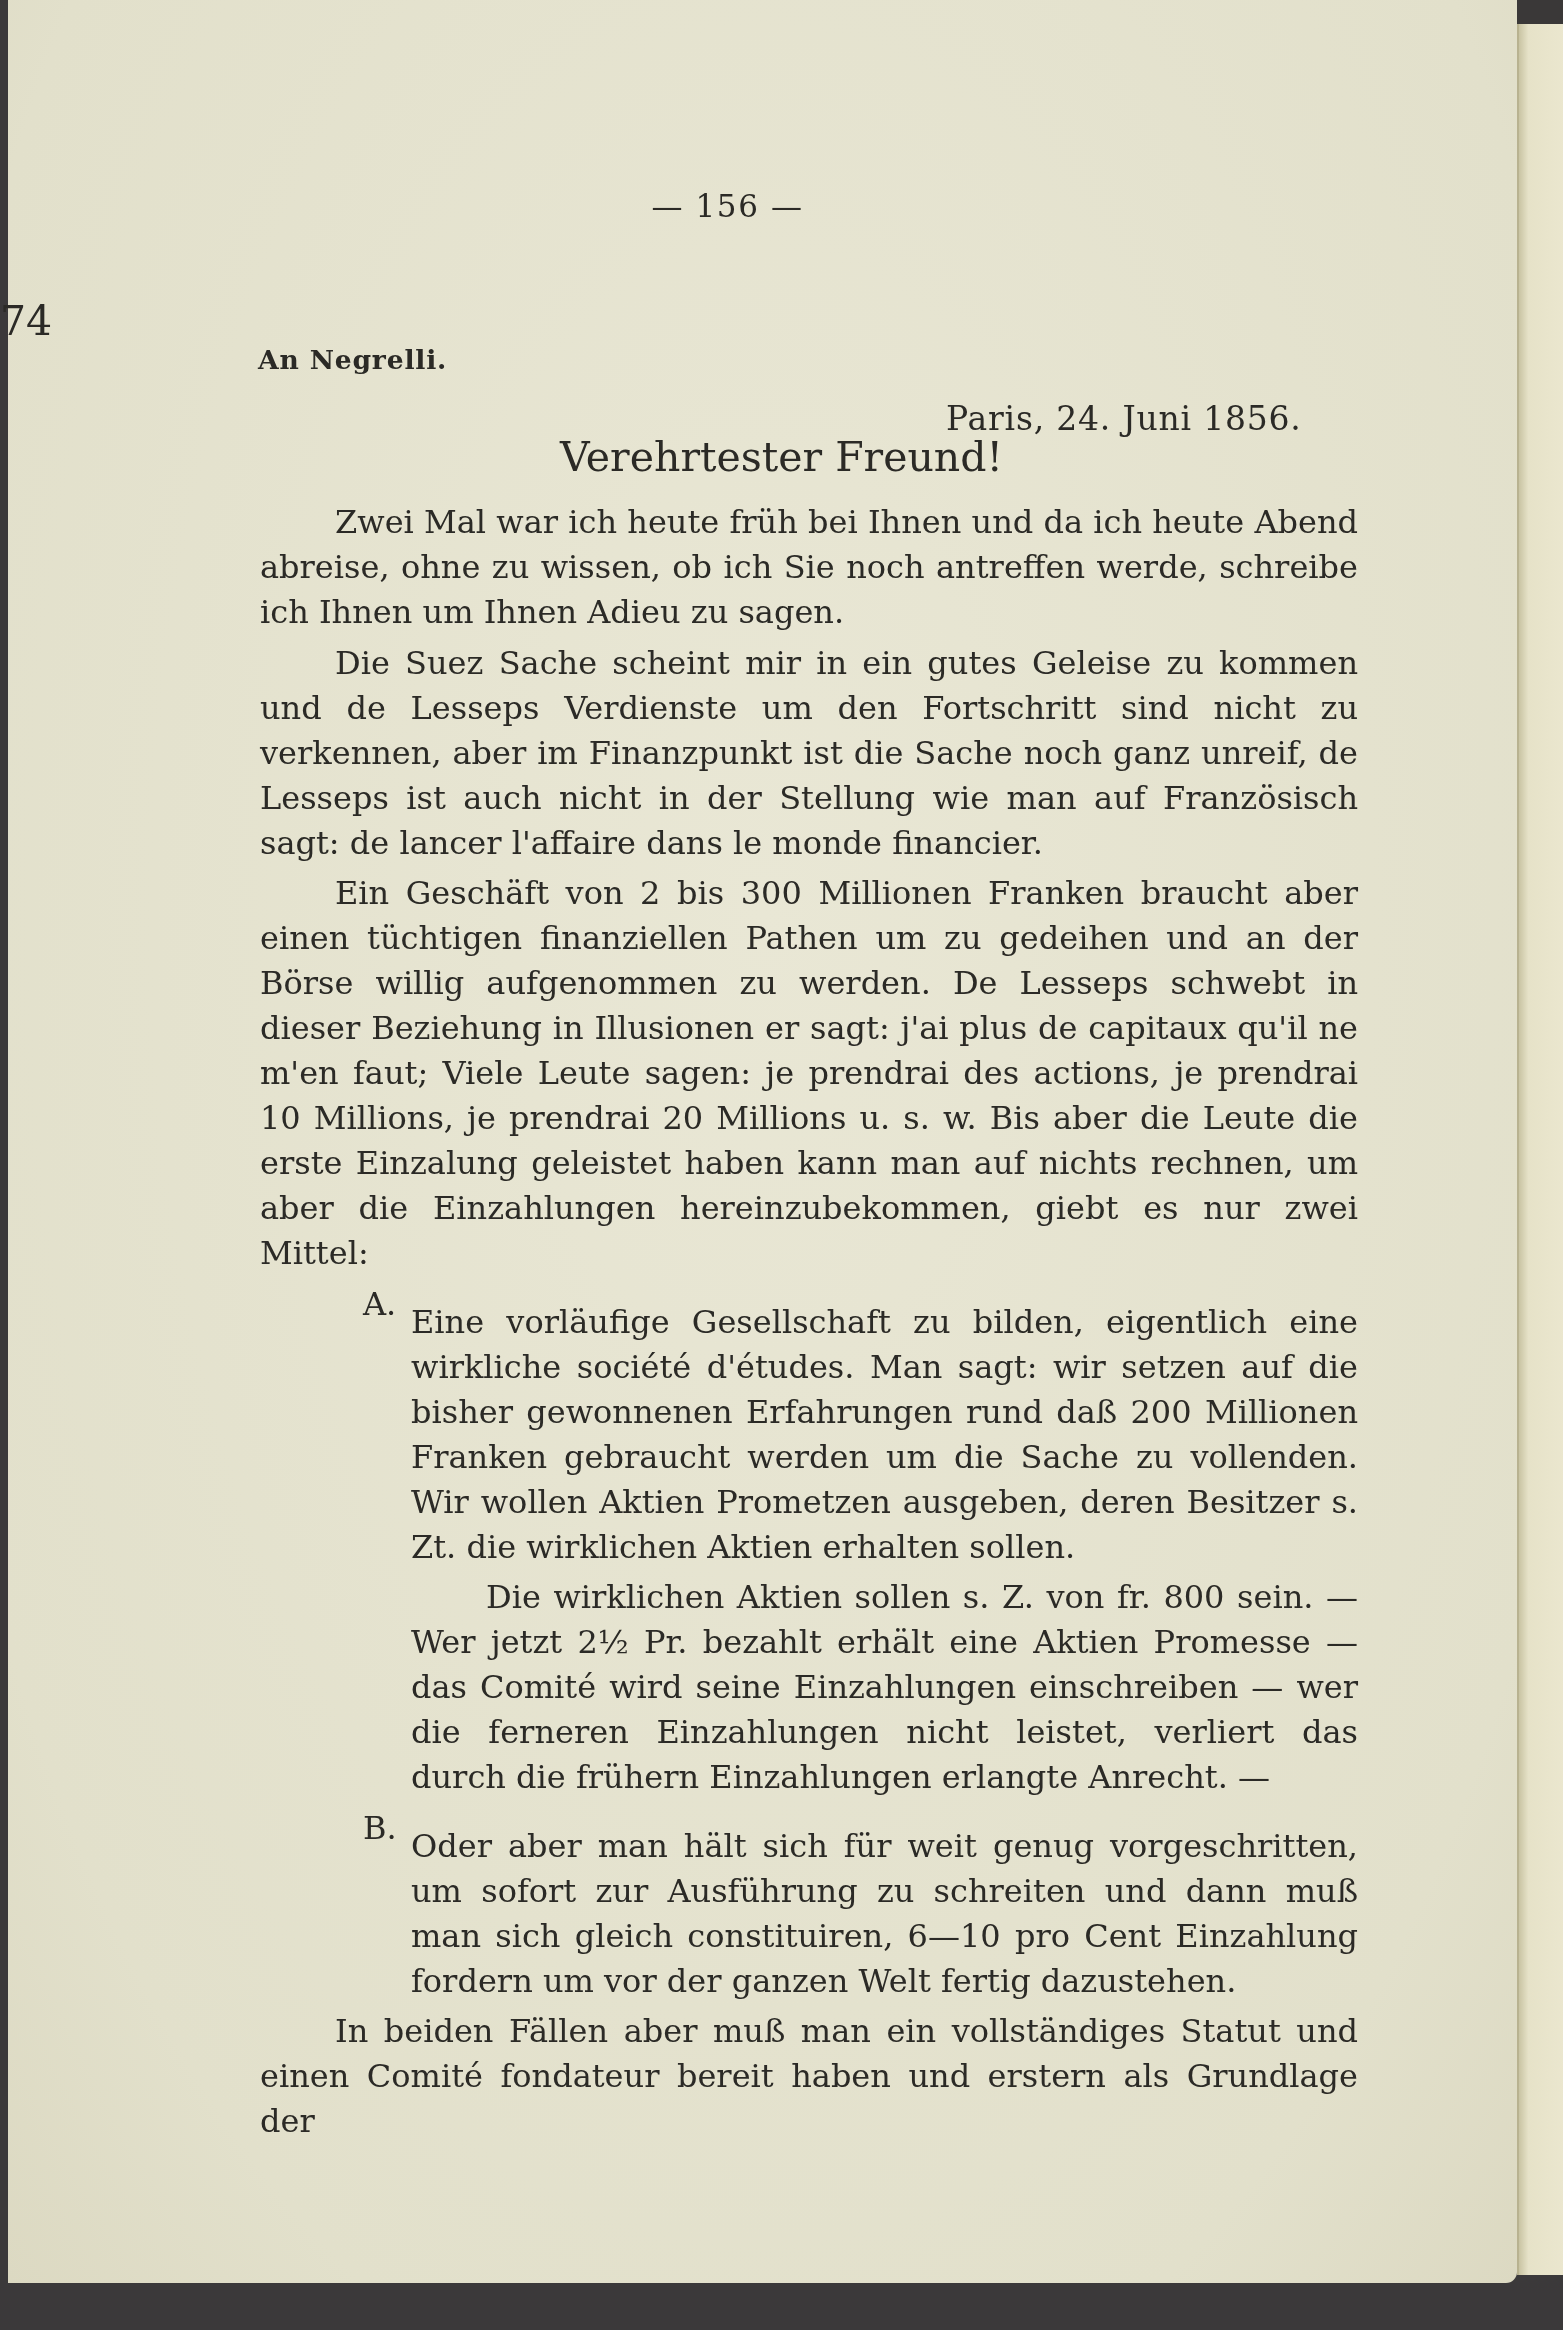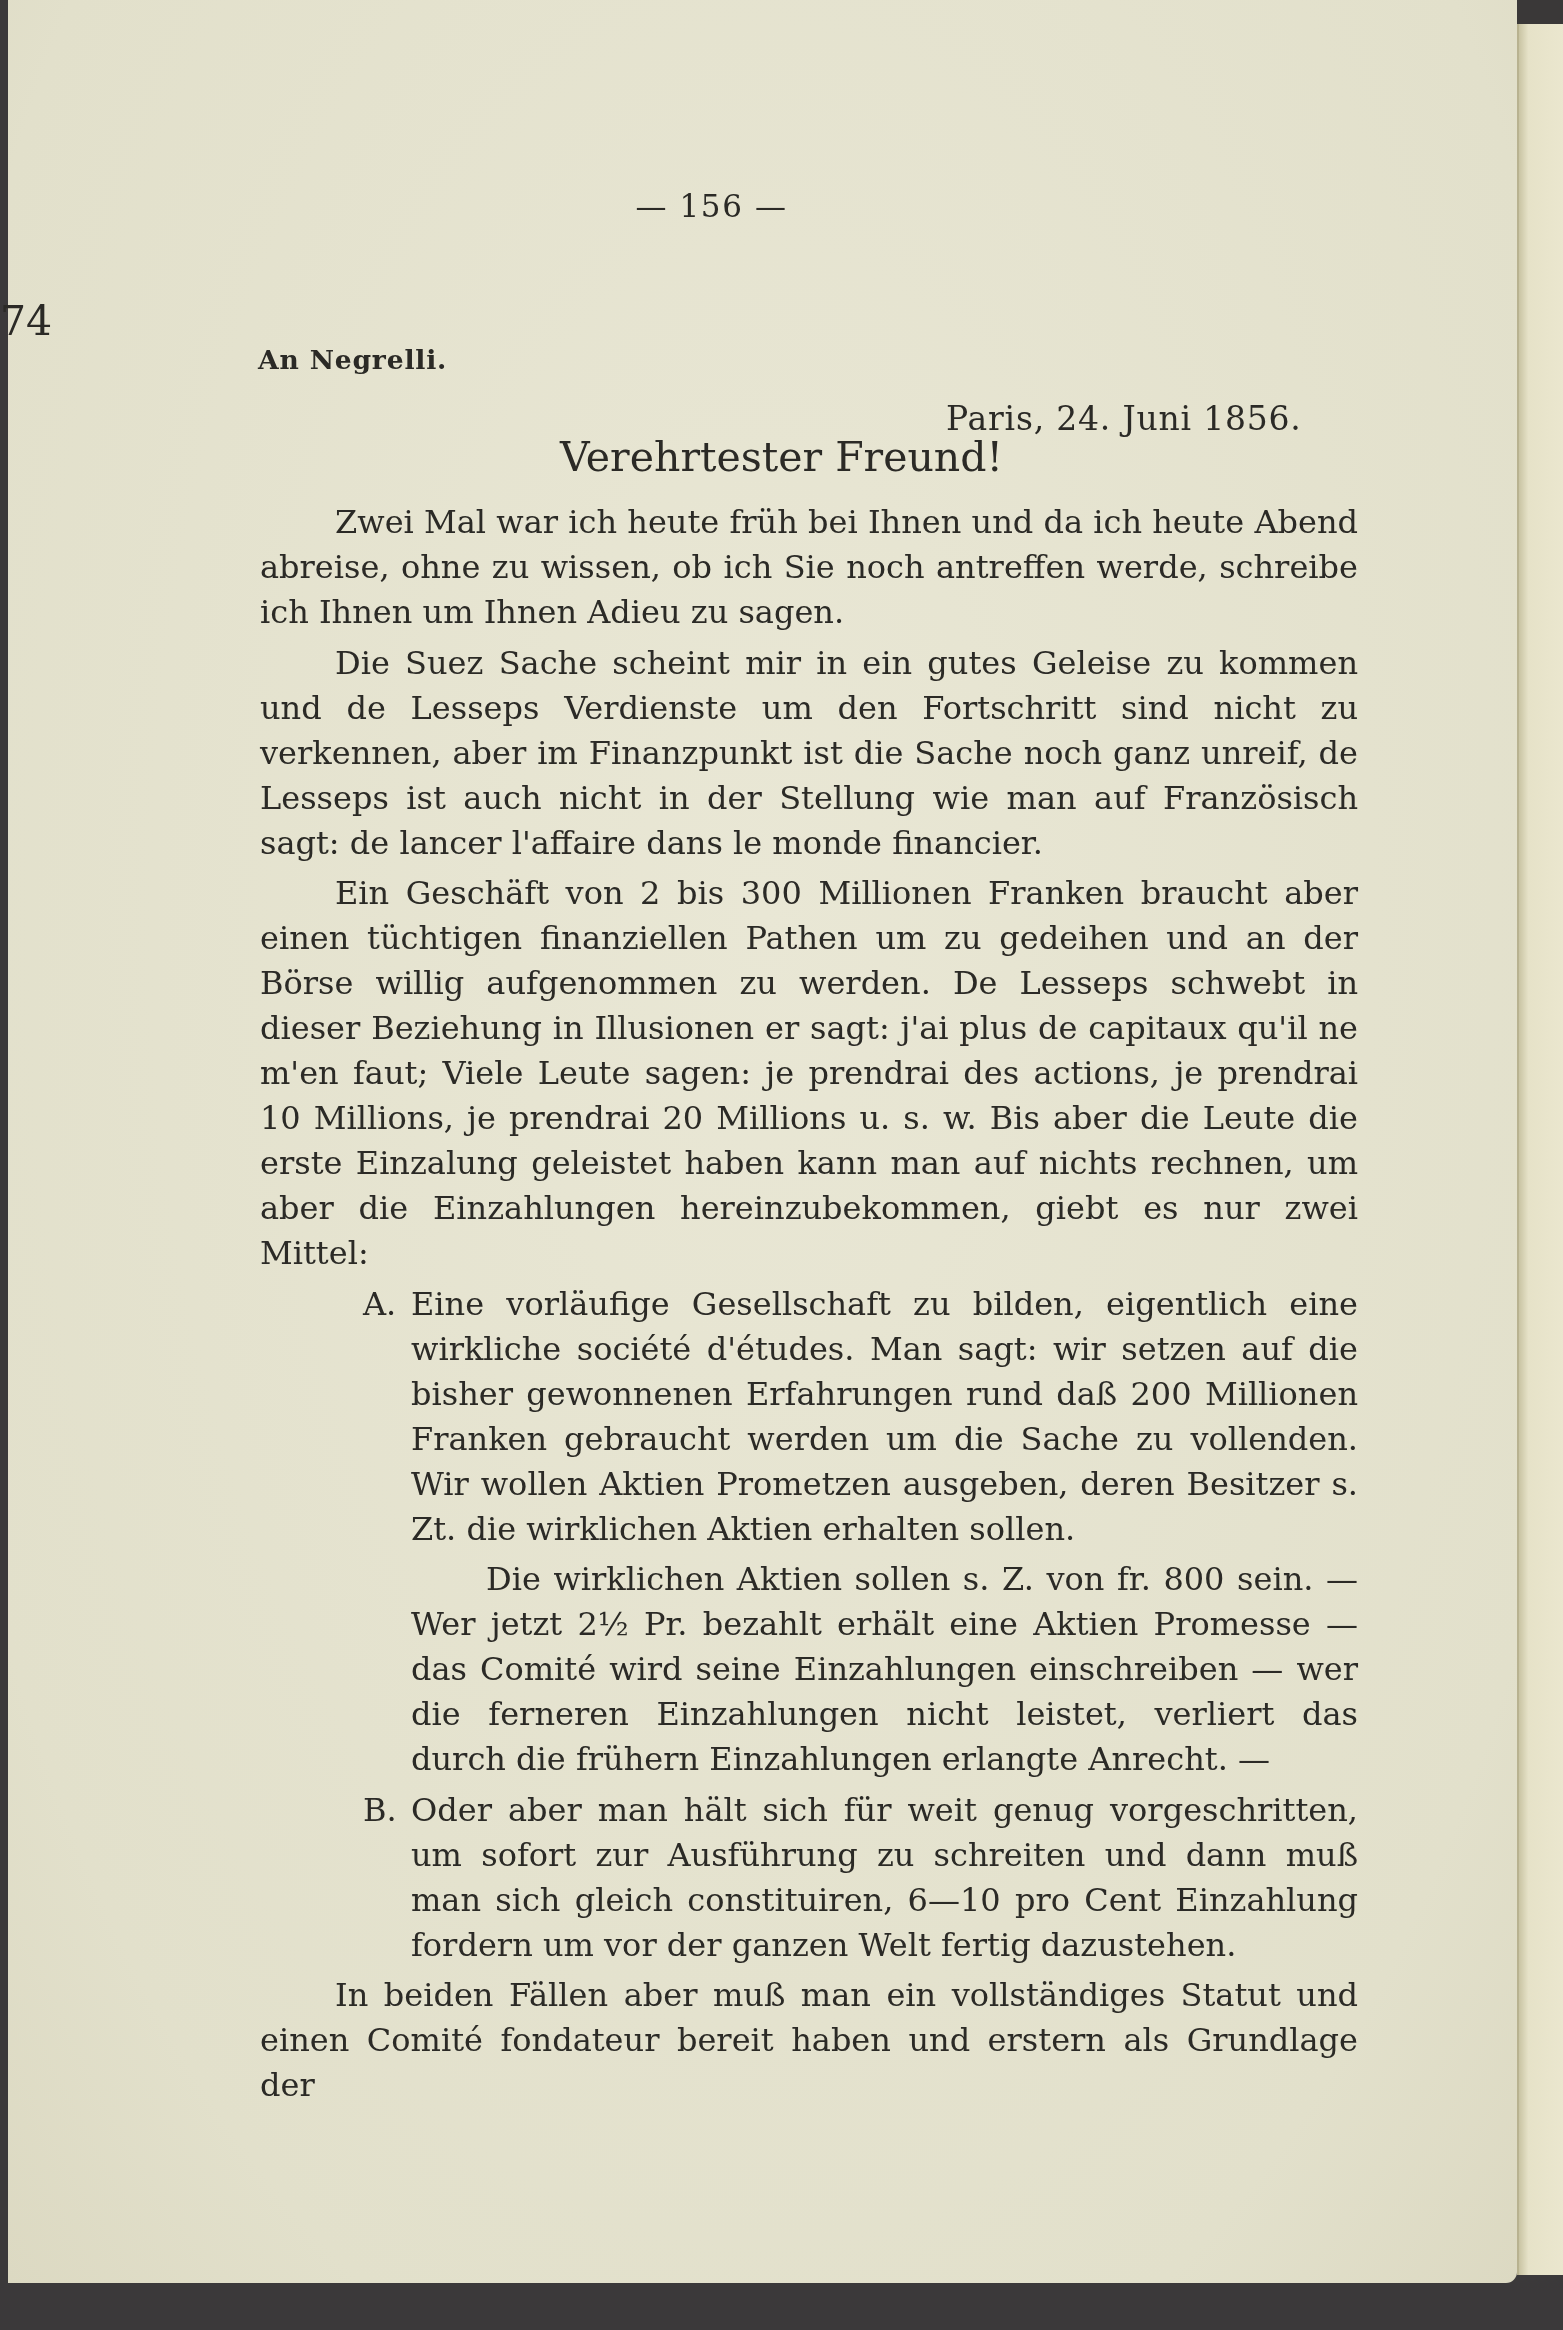--- a/index.html
+++ b/index.html
@@ -16,34 +16,34 @@
   .next-page-strip {
     position: absolute; left: 1517px; top: 23.5px; width: 47px; height: 2251px;
     background: linear-gradient(to right, #c9c4a3 0%, #e6e2c8 20%, #ebe7cf 100%);
     border-left: 2.3px solid #b8b290;
   }
   .top-dark { position: absolute; left: 1517px; top: 0; width: 47px; height: 23.5px; background: #3a3838; }
   .text {
     position: absolute; color: #2b2a26;
     font-family: "DejaVu Serif", serif;
   }
-  .folio { left: 0; width: 1423px; top: 188px; text-align: center; font-size: 31px; letter-spacing: 1.6px; }
+  .folio { left: 16px; width: 1423px; top: 188px; text-align: center; font-size: 31px; letter-spacing: 1.6px; }
   .letter-no { left: 0; width: 1563px; top: 297px; text-align: left; font-size: 41px; }
   .recipient { left: 258px; top: 344px; font-size: 26.6px; font-weight: bold; letter-spacing: 0.8px; }
   .dateline { left: 946px; top: 399px; font-size: 33px; letter-spacing: 0.8px; }
   .salutation { left: 0; width: 1563px; top: 433px; text-align: center; font-size: 41px; }
   .body {
     position: absolute; left: 260px; width: 1098px; top: 500px;
     font-family: "DejaVu Serif", serif; color: #2b2a26;
     font-size: 32px; line-height: 45px; text-align: justify;
   }
   .body p { margin: 0 0 5.5px 0; text-indent: 75px; }
   .item { display: flex; margin: 0 0 5.5px 0; }
   .item .marker { width: 48px; margin-left: 103px; flex: none; }
-  .item .item-text { flex: 1; }
+  .item .item-text { flex: 1; margin-top: 18px; }
   .item .sub { text-indent: 75px; margin: 5.5px 0 0 0; }
 </style>
 </head>
 <body>
 
 <div class="top-dark"></div>
 <div class="next-page-strip"></div>
 
 <div class="page"></div>
 

